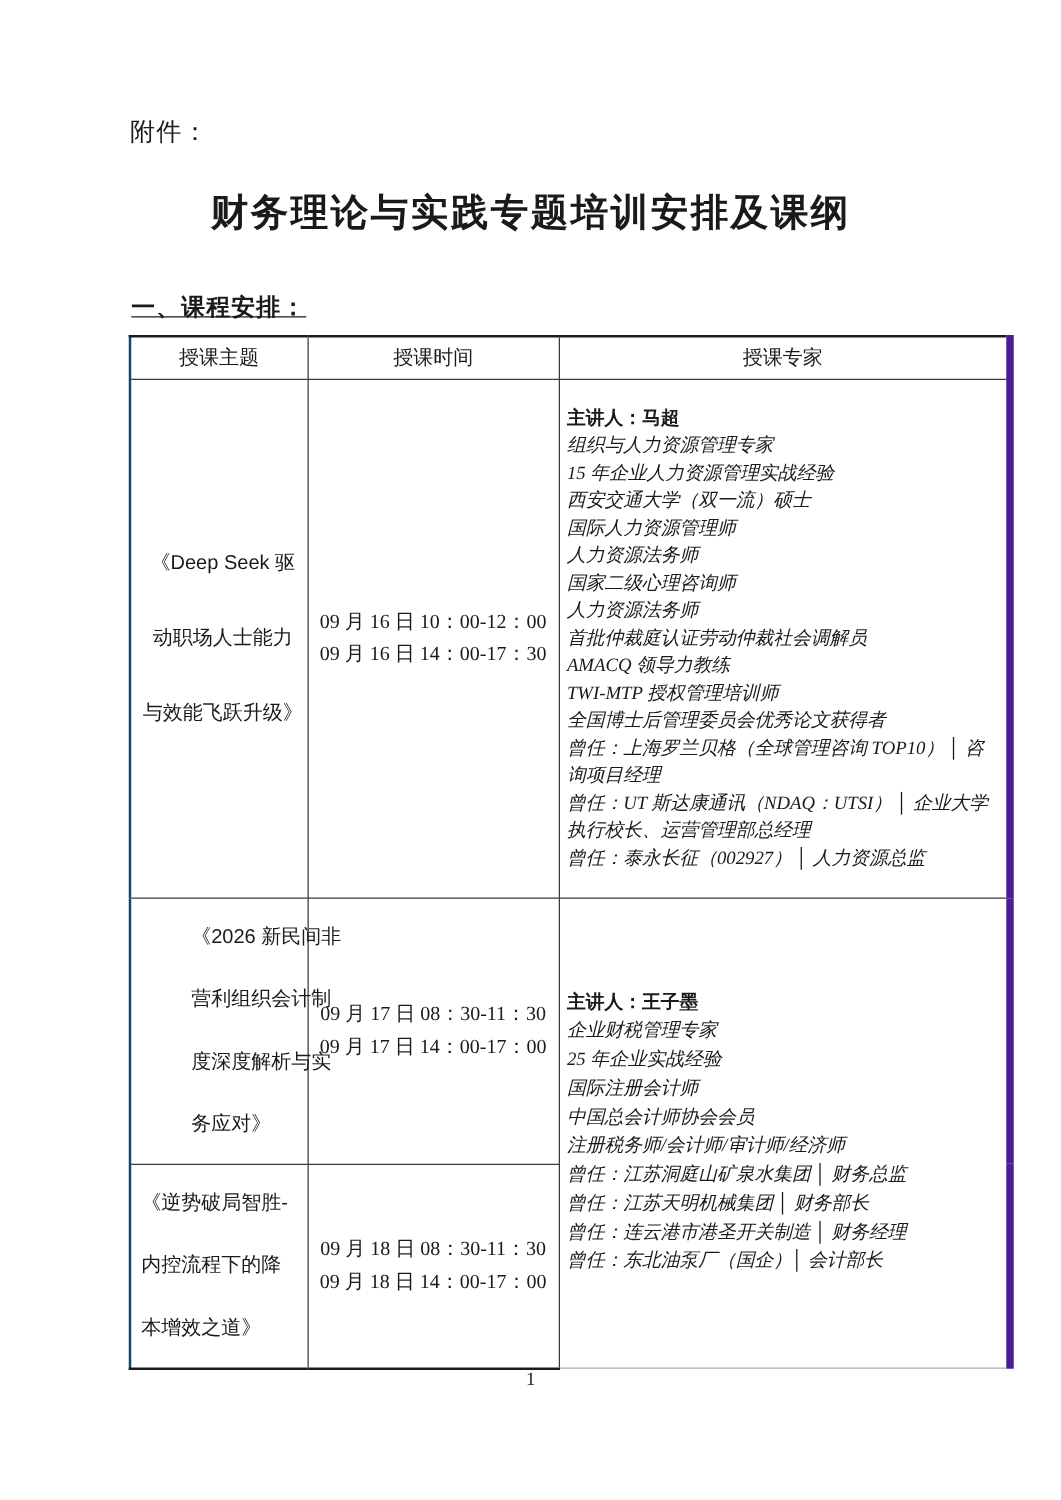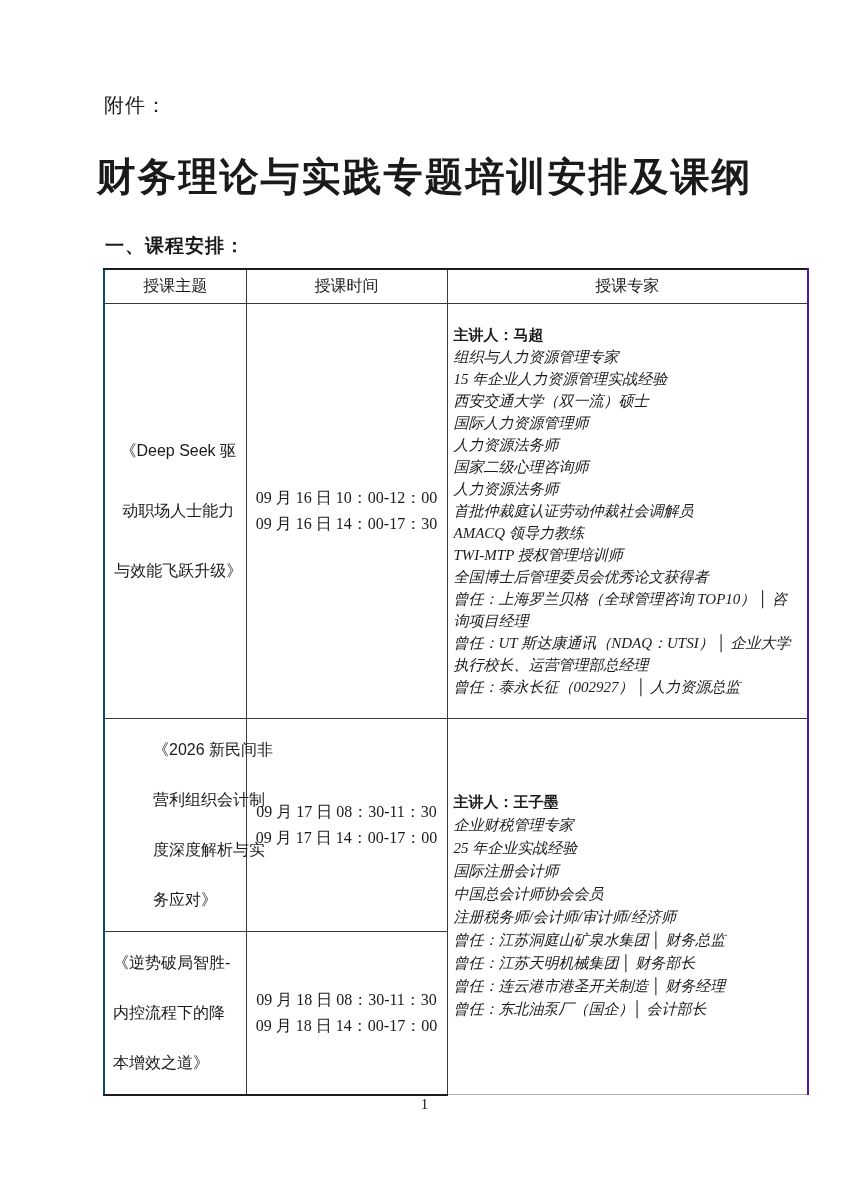--- a/index.html
+++ b/index.html
@@ -22,52 +22,53 @@
     letter-spacing: 1px;
   }
   .doc-title {
     position: absolute;
     left: 0;
     top: 150px;
     width: 849px;
     text-align: center;
     font-family: "DejaVu Serif", "Liberation Serif", serif;
     font-weight: bold;
-    font-size: 39px;
+    font-size: 30px;
     letter-spacing: 2px;
   }
   .section-heading {
     position: absolute;
     left: 105px;
     top: 233px;
     font-family: "DejaVu Serif", "Liberation Serif", serif;
     font-weight: bold;
     font-size: 19px;
     letter-spacing: 1px;
+    text-decoration: underline;
   }
   table.schedule {
     position: absolute;
     left: 103px;
     top: 268px;
     width: 704px;
     border-collapse: collapse;
     table-layout: fixed;
   }
   table.schedule col.c1 { width: 142px; }
   table.schedule col.c2 { width: 201px; }
   table.schedule col.c3 { width: 361px; }
   table.schedule th, table.schedule td {
     border: 1px solid #3a3a3a;
     vertical-align: middle;
     font-weight: normal;
   }
   
   table.schedule tr.head th { border-top: 2px solid #1c1c1c; height: 34px; }
   table.schedule .edge-l { border-left: 2px solid #0c4a6e; }
-  table.schedule .edge-r { border-right: 2px solid #4c1d95; }
+  table.schedule .edge-r { border-right: 6px solid #4c1d95; }
   table.schedule tr.r3 td.dark-bottom { border-bottom: 2px solid #1c1c1c; }
   table.schedule td.faded-bottom { border-bottom: 1px solid #aeaeae; }
   th.col-header {
     font-family: "Liberation Serif", serif;
     font-weight: bold;
     font-size: 16px;
     text-align: center;
   }
   td.topic-cell {
     font-family: "Liberation Sans", "DejaVu Sans", sans-serif;

